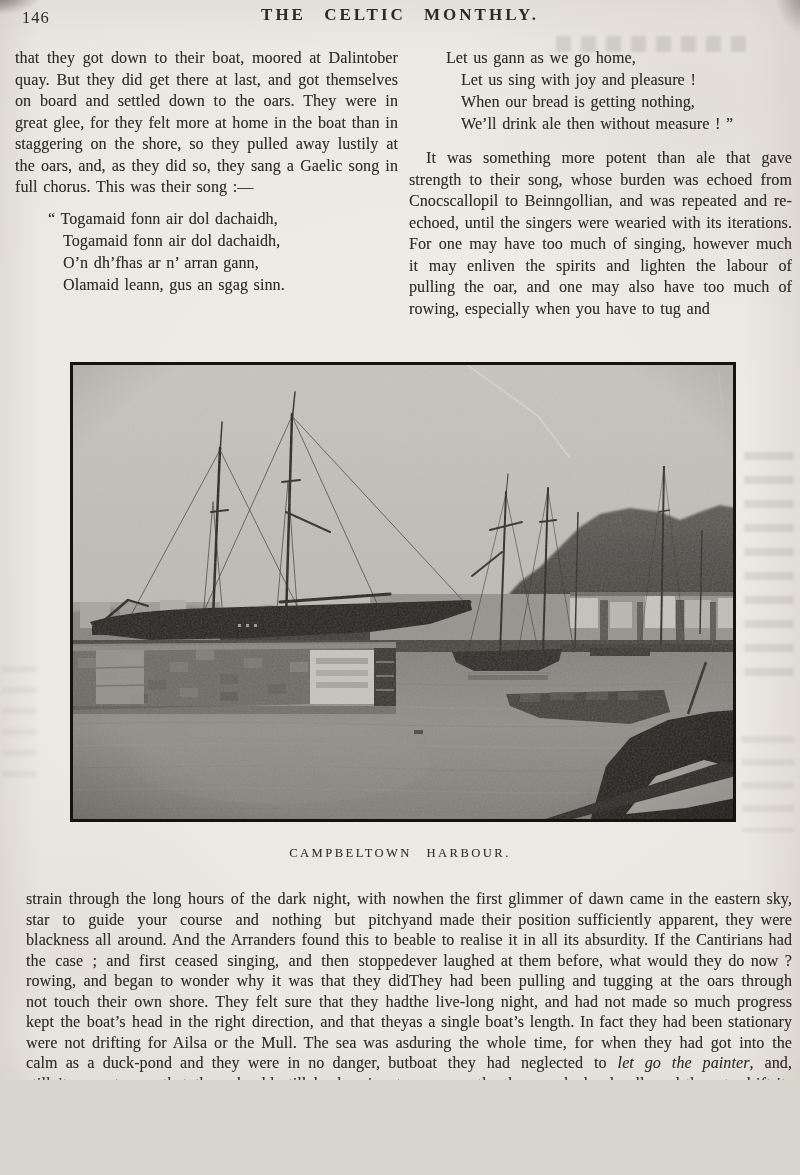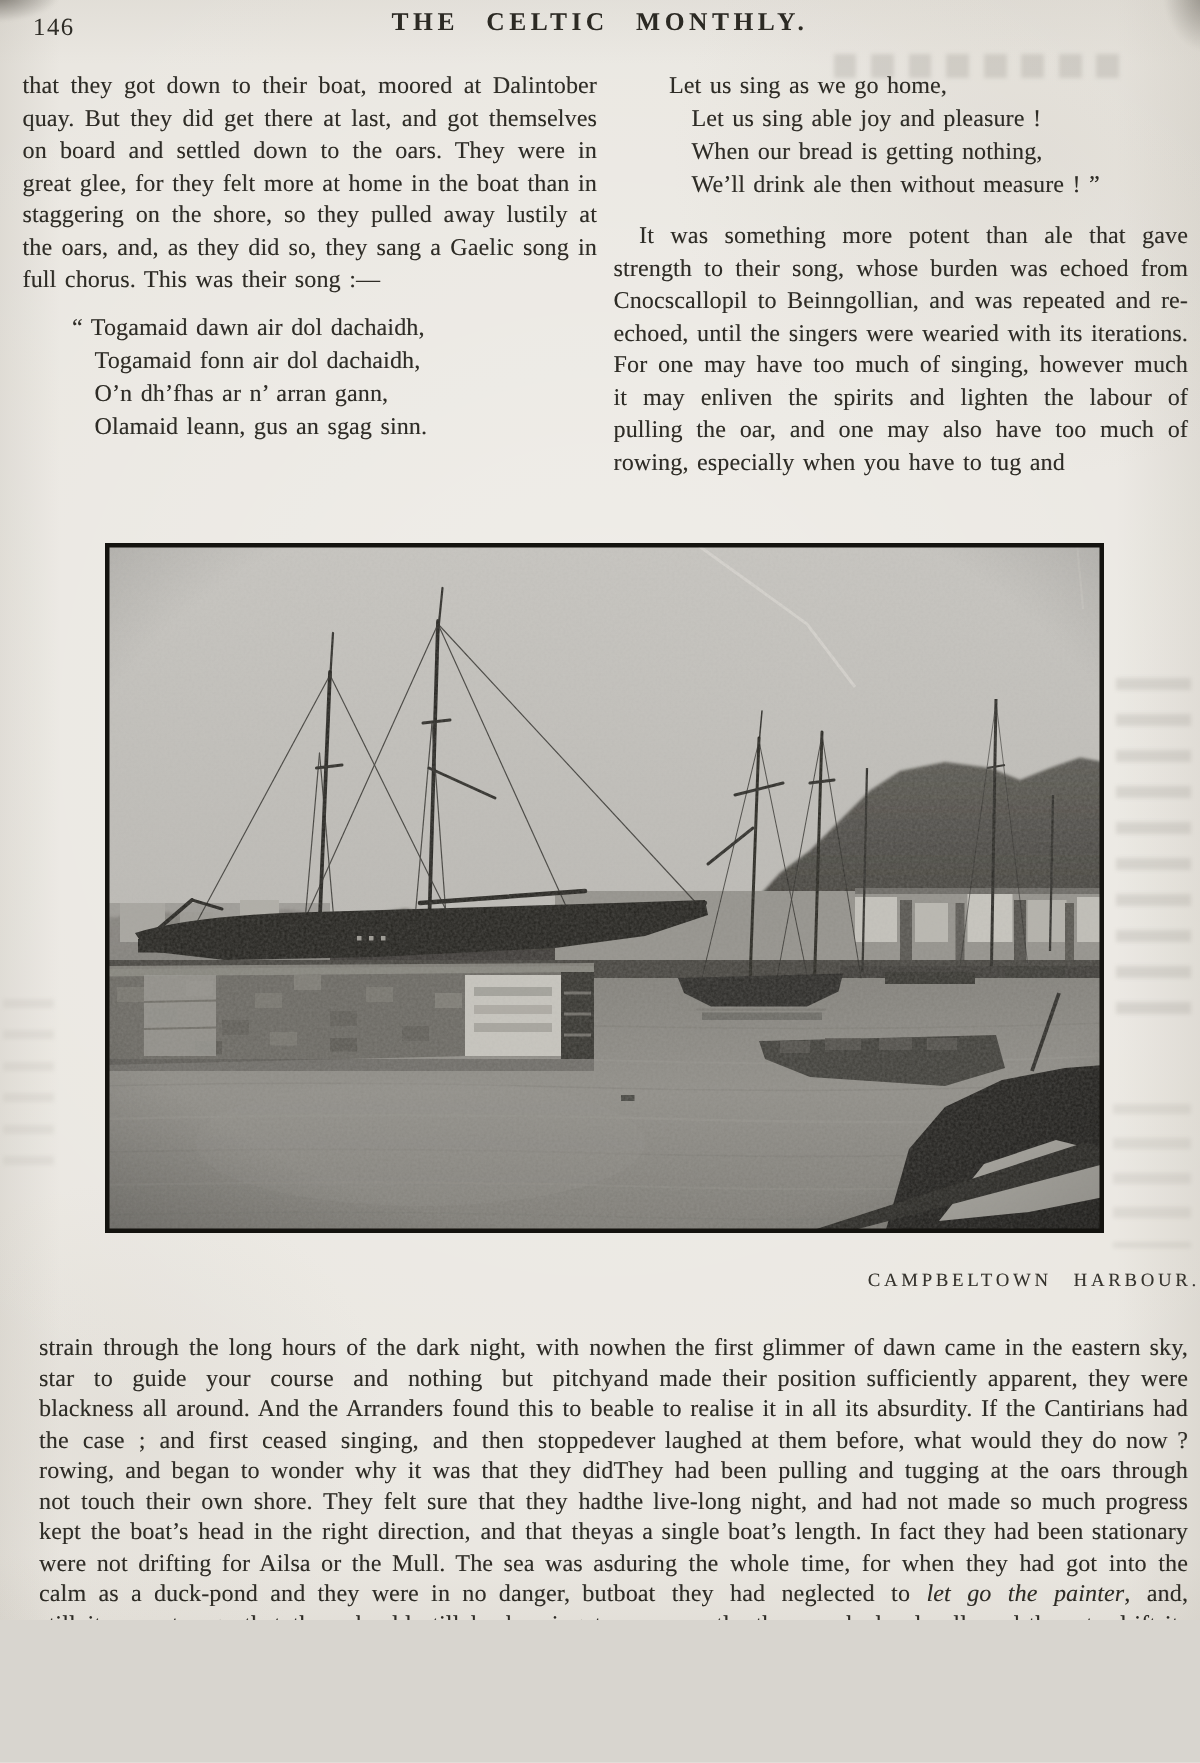--- a/index.html
+++ b/index.html
@@ -51,21 +51,21 @@
   .verse{margin-top:10px;}
   .verse .vline{margin-left:48px;text-align:left;line-height:22px;}
   .verse .vline:first-child{text-indent:-15px;}
   .verse.english{margin-top:0;margin-bottom:12px;}
   .verse.english .vline{margin-left:52px;}
   .ital{font-style:italic;}
 
   .photo{position:absolute;left:70px;top:362px;width:666px;height:460px;margin:0;
     background:#b9b7b2;}
   .photo svg{display:block;}
-  .caption{position:absolute;left:0;top:846px;width:100%;text-align:right;
+  .caption{position:absolute;left:0;top:846px;width:100%;text-align:center;
     font-size:12.5px;letter-spacing:2.5px;word-spacing:9px;color:#35332d;
     text-shadow:.2px .2px 0 rgba(46,44,38,.3);}
 </style>
 </head>
 <body>
 
 <div class="page">
 
   <div class="smudge tl"></div>
   <div class="smudge tr"></div>
@@ -73,31 +73,31 @@
   <div class="bleed b2"></div>
   <div class="bleed b3"></div>
   <div class="bleed b4"></div>
 
   <span class="pageno">146</span>
   <h1 class="title">THE CELTIC MONTHLY.</h1>
 
   <section class="col tl-col">
     <p class="para">that they got down to their boat, moored at Dalintober quay.  But they did get there at last, and got themselves on board and settled down to the oars.  They were in great glee, for they felt more at home in the boat than in staggering on the shore, so they pulled away lustily at the oars, and, as they did so, they sang a Gaelic song in full chorus.  This was their song :—</p>
     <div class="verse gaelic">
-      <div class="vline">“ Togamaid dawn air dol dachaidh,</div>
+      <div class="vline">“ Togamaid fonn air dol dachaidh,</div>
       <div class="vline">Togamaid fonn air dol dachaidh,</div>
       <div class="vline">O’n dh’fhas ar n’ arran gann,</div>
       <div class="vline">Olamaid leann, gus an sgag sinn.</div>
     </div>
   </section>
 
   <section class="col tr-col">
     <div class="verse english">
-      <div class="vline">Let us sing as we go home,</div>
-      <div class="vline">Let us sing able joy and pleasure !</div>
+      <div class="vline">Let us gann as we go home,</div>
+      <div class="vline">Let us sing with joy and pleasure !</div>
       <div class="vline">When our bread is getting nothing,</div>
       <div class="vline">We’ll drink ale then without measure ! ”</div>
     </div>
     <p class="para indent">It was something more potent than ale that gave strength to their song, whose burden was echoed from Cnocscallopil to Beinngollian, and was repeated and re-echoed, until the singers were wearied with its iterations.  For one may have too much of singing, however much it may enliven the spirits and lighten the labour of pulling the oar, and one may also have too much of rowing, especially when you have to tug and</p>
   </section>
 
   <figure class="photo">
     <svg width="666" height="460" viewBox="0 0 666 460" xmlns="http://www.w3.org/2000/svg">
       <defs>
         <linearGradient id="sky" x1="0" y1="0" x2="0" y2="1">

